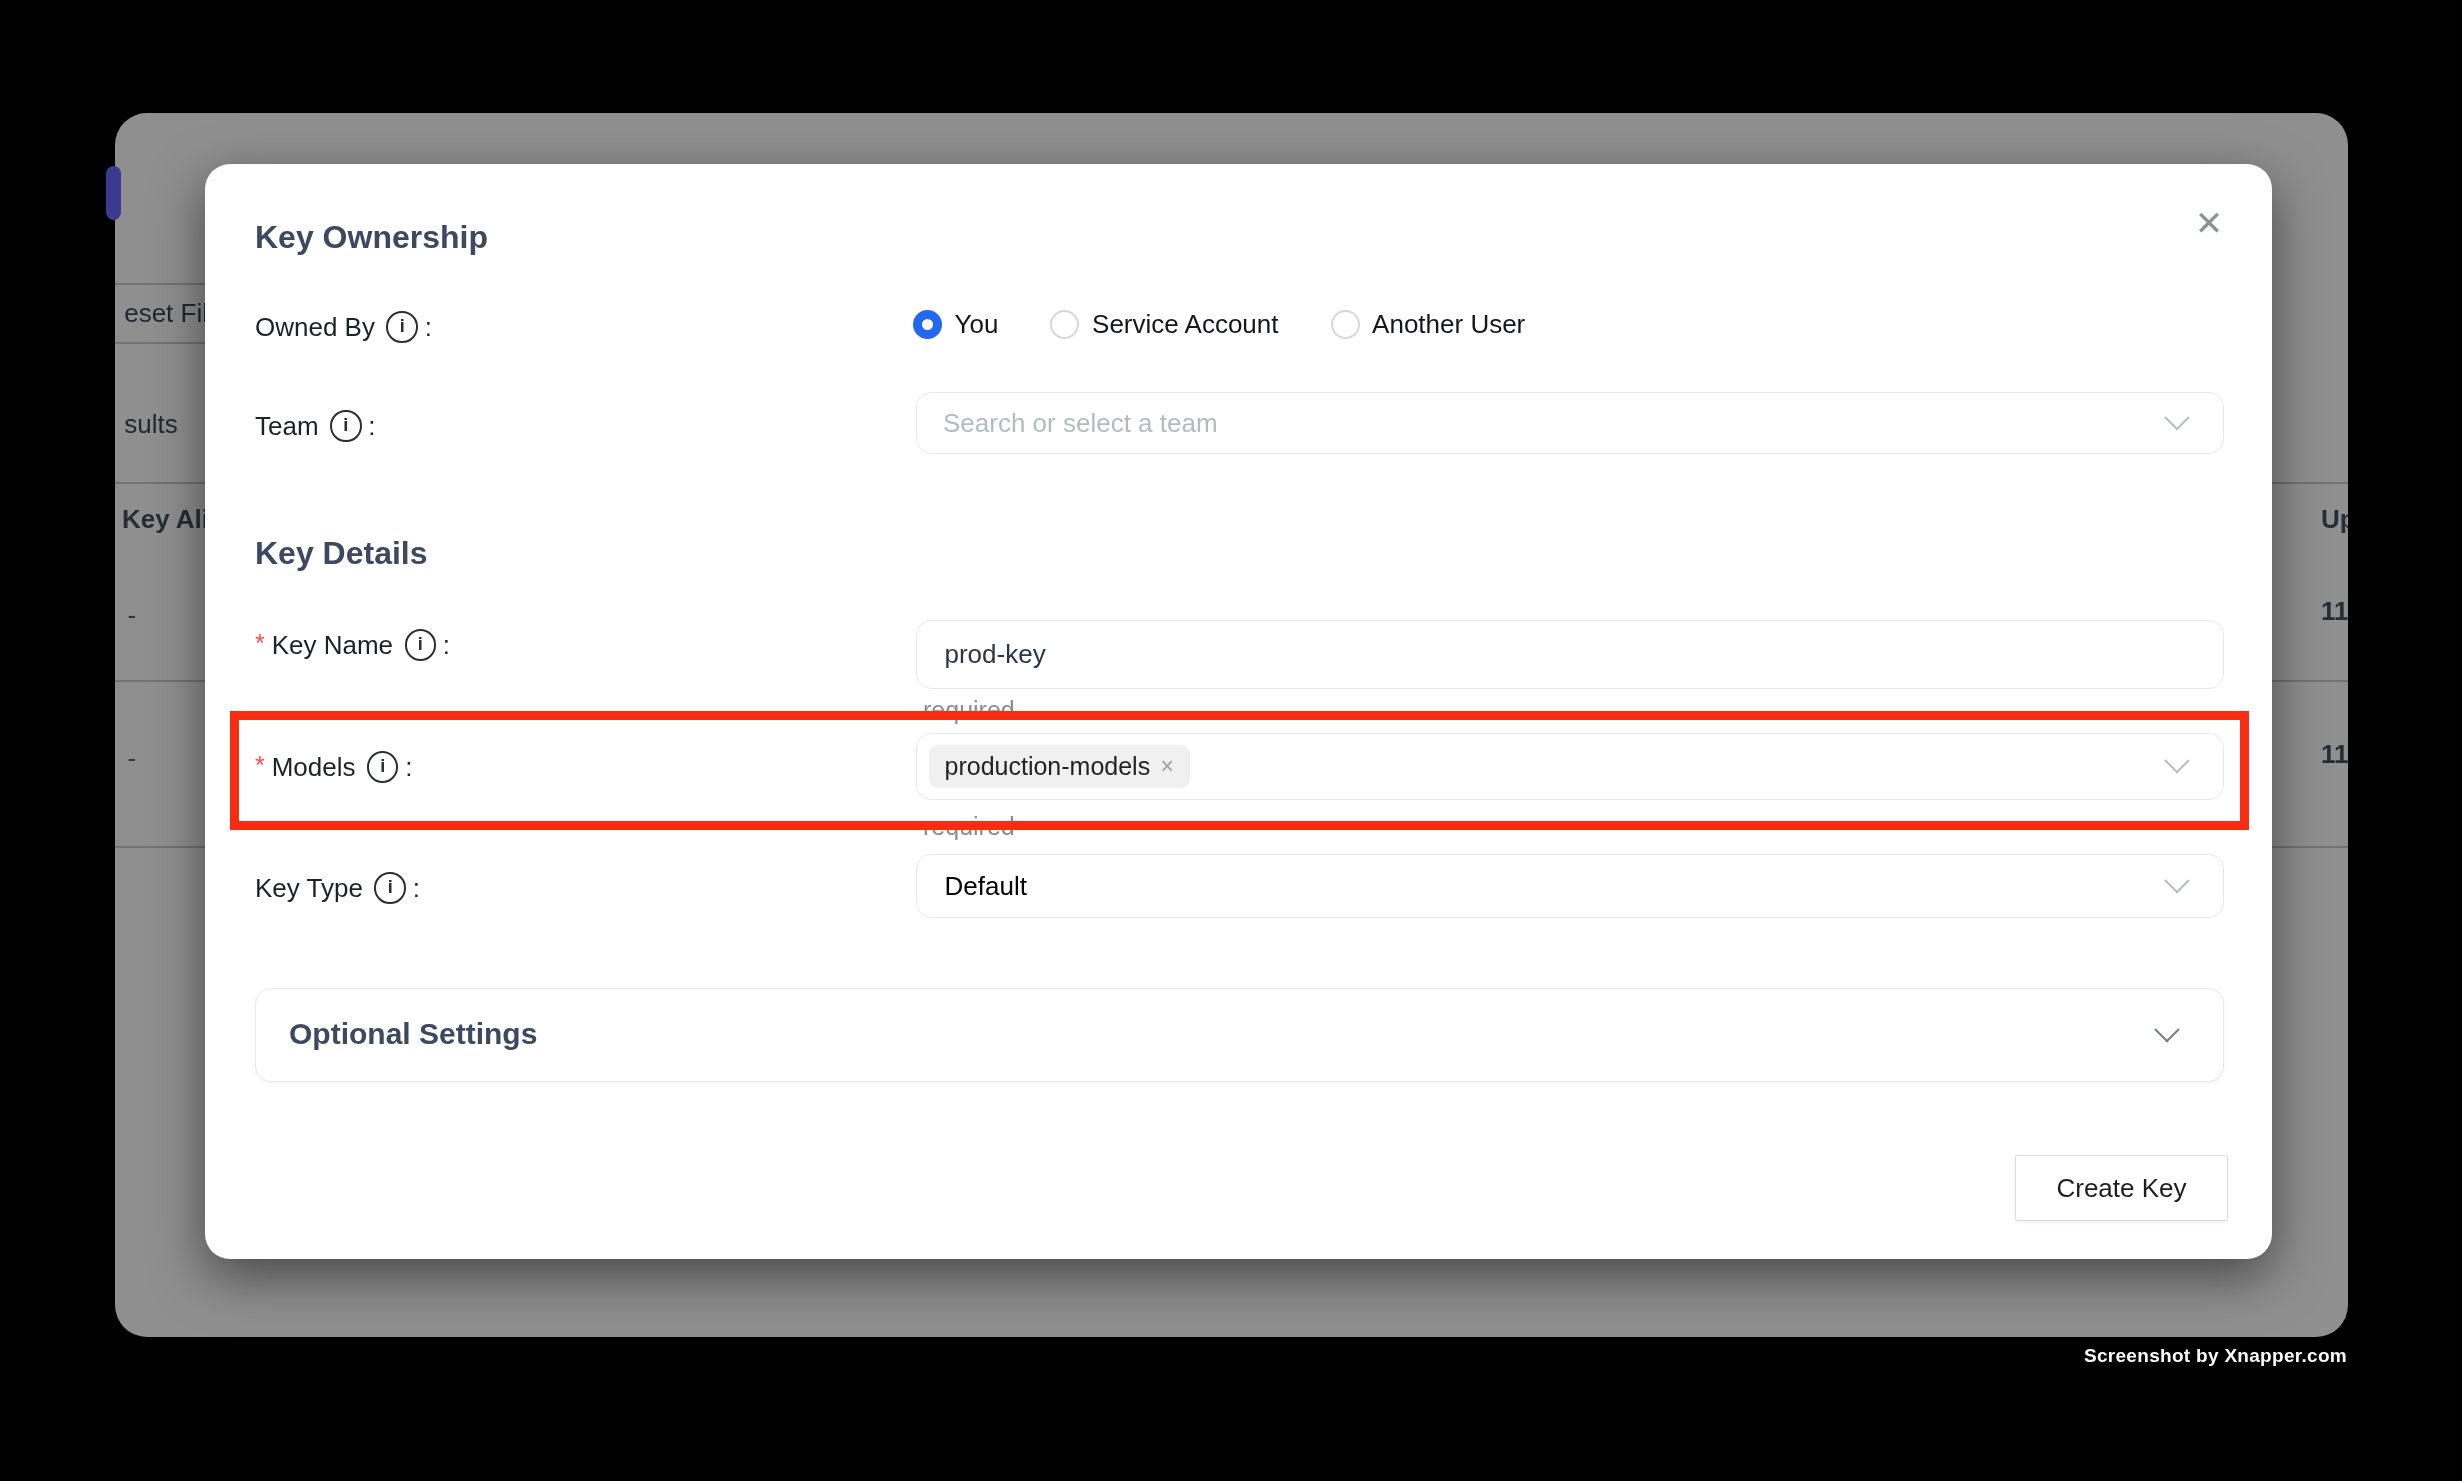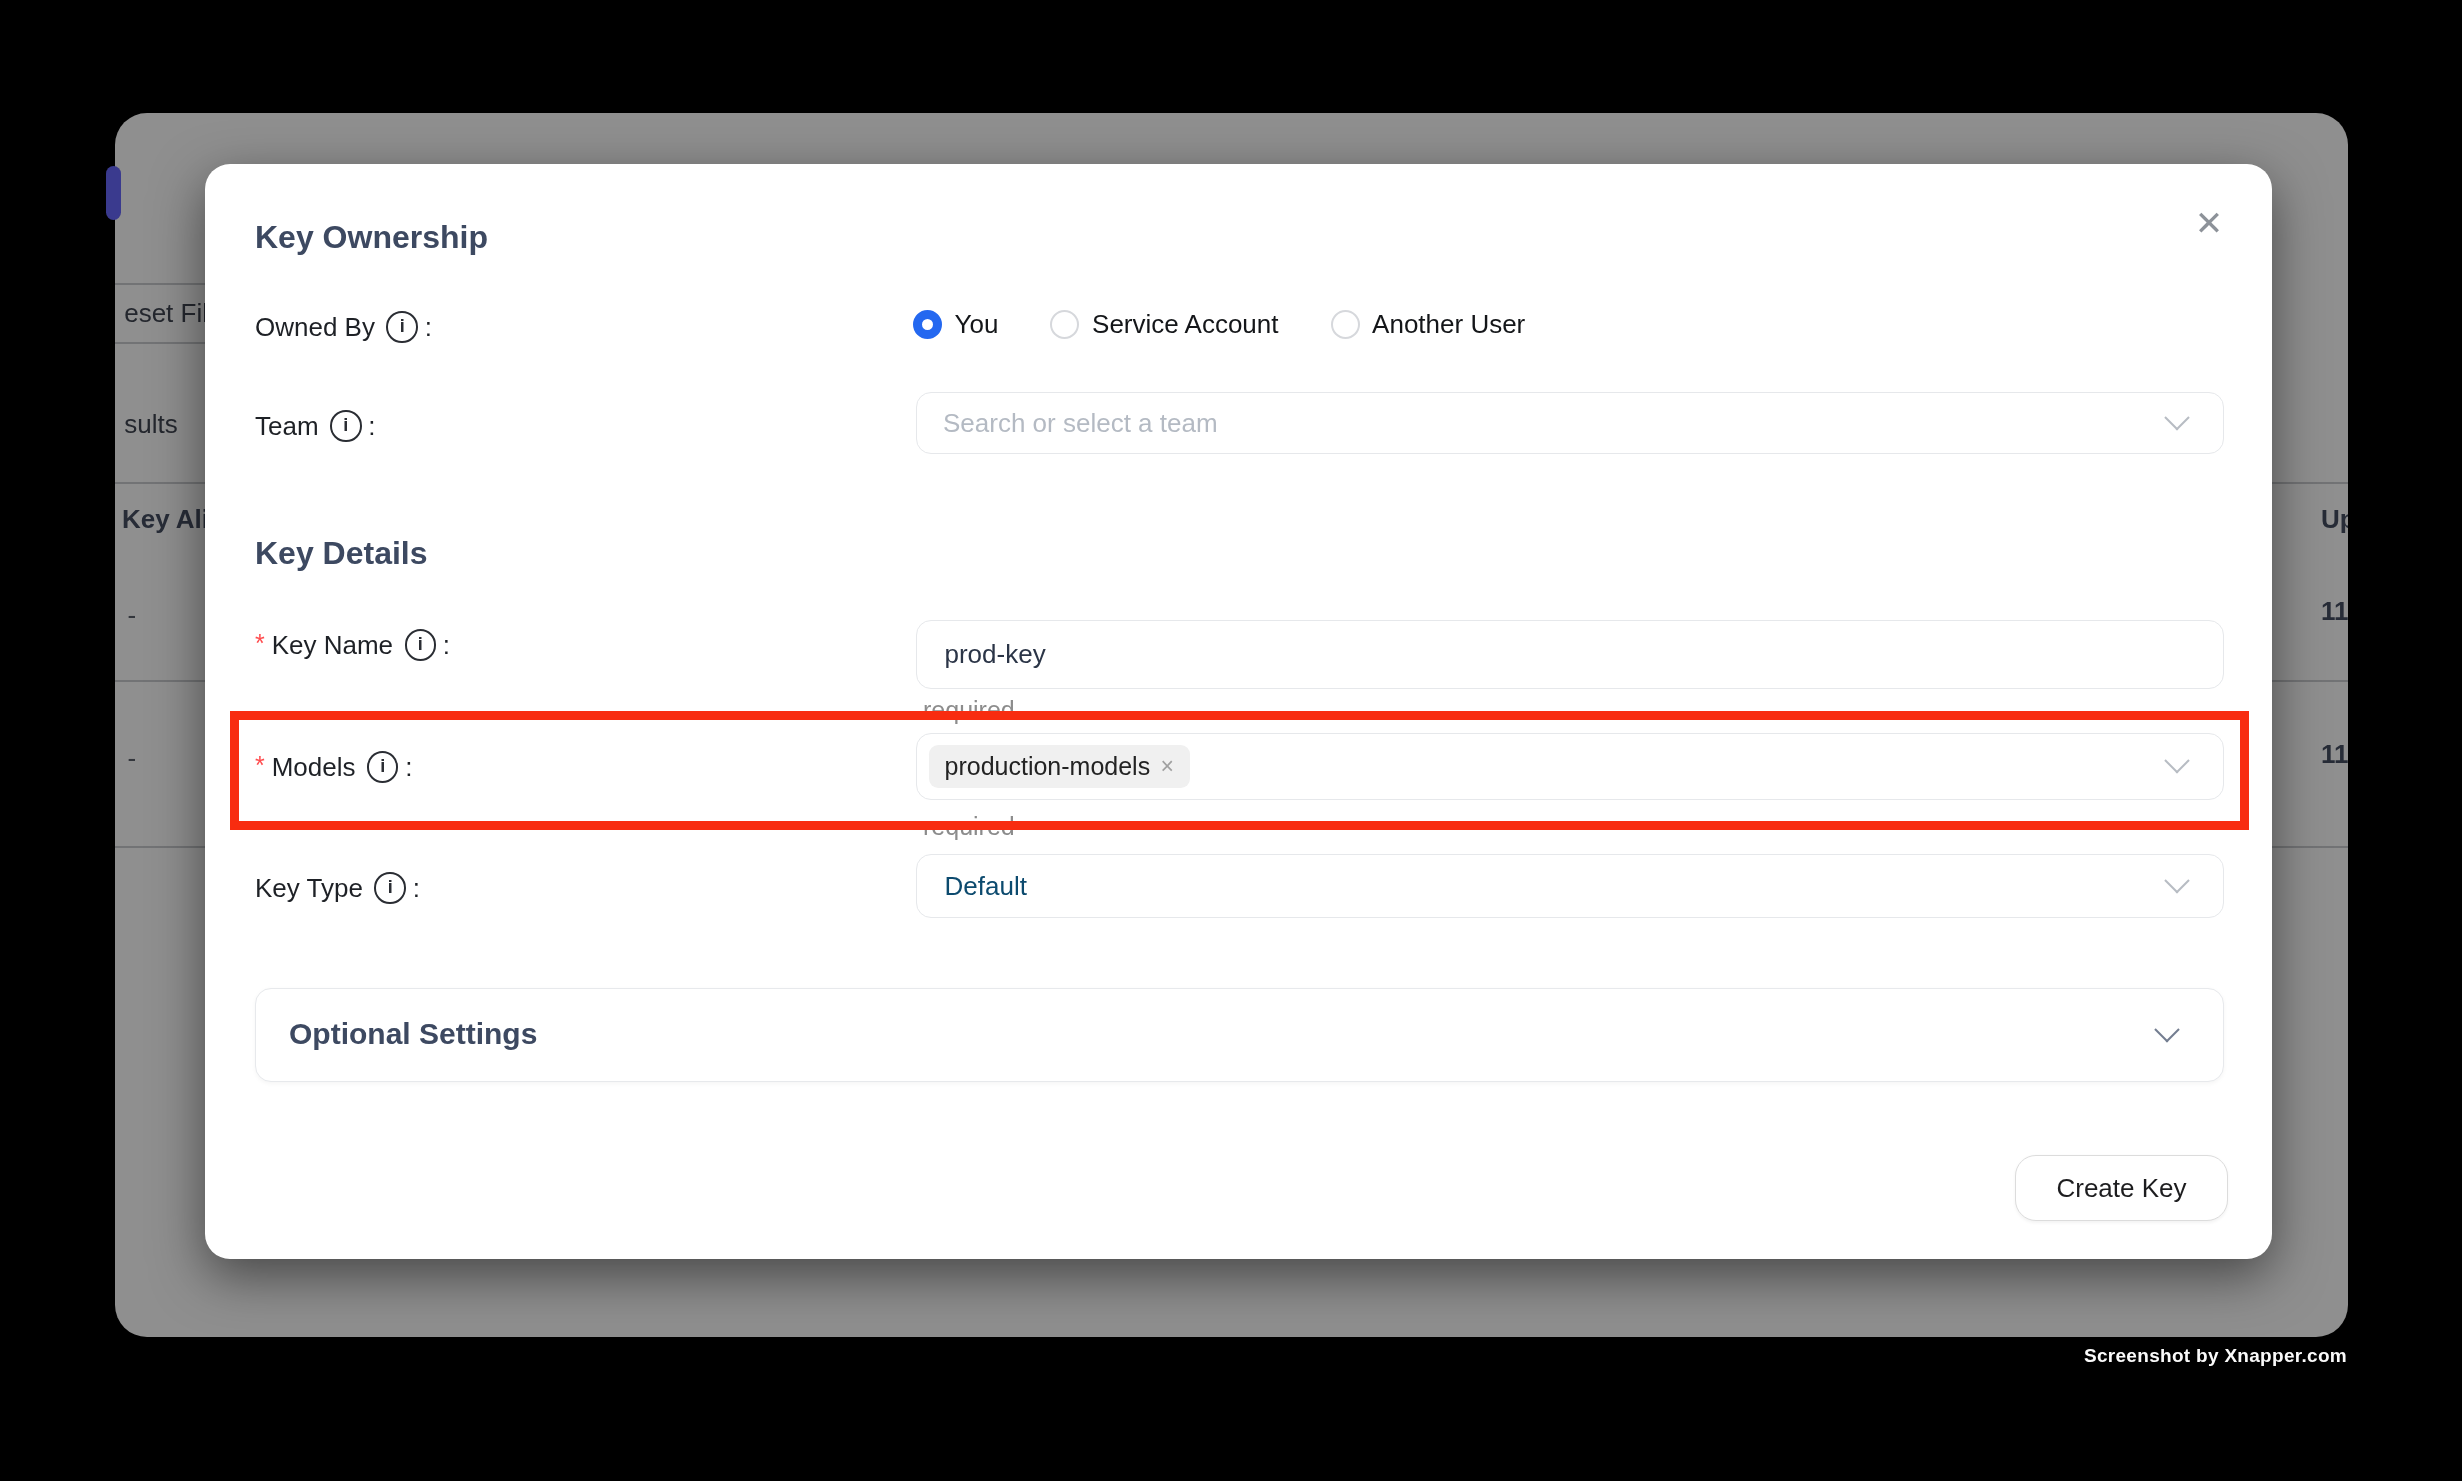--- a/index.html
+++ b/index.html
@@ -28,37 +28,37 @@
   .radio-opt{display:flex;align-items:center;gap:12.6px;font-size:26px;color:#141619;}
   .radio{width:29px;height:29px;border-radius:50%;box-sizing:border-box;background:#fff;flex:none;}
   .radio.on{border:9.2px solid #2468f0;}
   .radio.off{border:2.3px solid #d6d8dc;}
 
   .select{position:absolute;left:711px;width:1308px;background:#fff;border:1.7px solid #e6e8eb;
     border-radius:15px;box-sizing:border-box;display:flex;align-items:center;}
   .chev{width:16px;height:16px;border-right:2.6px solid #b7bcc3;border-bottom:2.6px solid #b7bcc3;
     transform:rotate(45deg) translate(-2.3px,-2.3px);position:absolute;right:37px;top:50%;margin-top:-11.5px;}
   .placeholder{color:#b4bac3;font-size:26px;padding-left:26px;}
-  .value-text{color:#0c4a6e;font-size:26px;padding-left:27.5px;}
+  .value-text{color:#000000;font-size:26px;padding-left:27.5px;}
 
   .validation{position:absolute;left:718px;color:#8c8c8c;font-size:25px;}
 
   .tag{display:flex;align-items:center;gap:10.3px;background:#f0f0f0;border-radius:9.2px;height:43px;
     margin-left:11.5px;padding:0 16px;font-size:25px;color:#232323;}
   .tag-x{color:#a0a0a0;font-size:23px;}
 
   #red-box{left:25px;top:547px;width:2019px;height:119px;border:9.2px solid #f82c10;
     box-sizing:border-box;z-index:50;pointer-events:none;}
 
   #opt-card{left:50px;top:824px;width:1969px;height:94px;border:1.7px solid #e7e9ec;border-radius:16px;
     box-sizing:border-box;background:#fff;box-shadow:0 1.1px 4.6px rgba(0,0,0,.04);}
   #opt-card .chev{border-color:#737d90;right:47px;}
   #opt-heading{left:33px;top:50%;transform:translateY(-54%);font-size:30px;}
 
-  #create-btn{left:1810px;top:991px;width:211px;height:64px;border:1.7px solid #dcdcdc;border-radius:21px;
+  #create-btn{left:1810px;top:991px;width:211px;height:64px;border:1.7px solid #dcdcdc;border-radius:2px;
     background:#fff;display:flex;align-items:center;justify-content:center;font-size:26px;color:#1d1d1f;
     box-shadow:0 1.7px 3.4px rgba(0,0,0,.05);}
   #close-x{left:1978px;top:33px;width:52px;height:52px;display:flex;align-items:center;justify-content:center;
     font-size:34px;color:#8d9299;}
 
   #watermark{right:115px;top:1345px;color:#fafafa;font-size:19px;font-weight:600;letter-spacing:0.3px;}
 </style>
 </head>
 <body>
 

